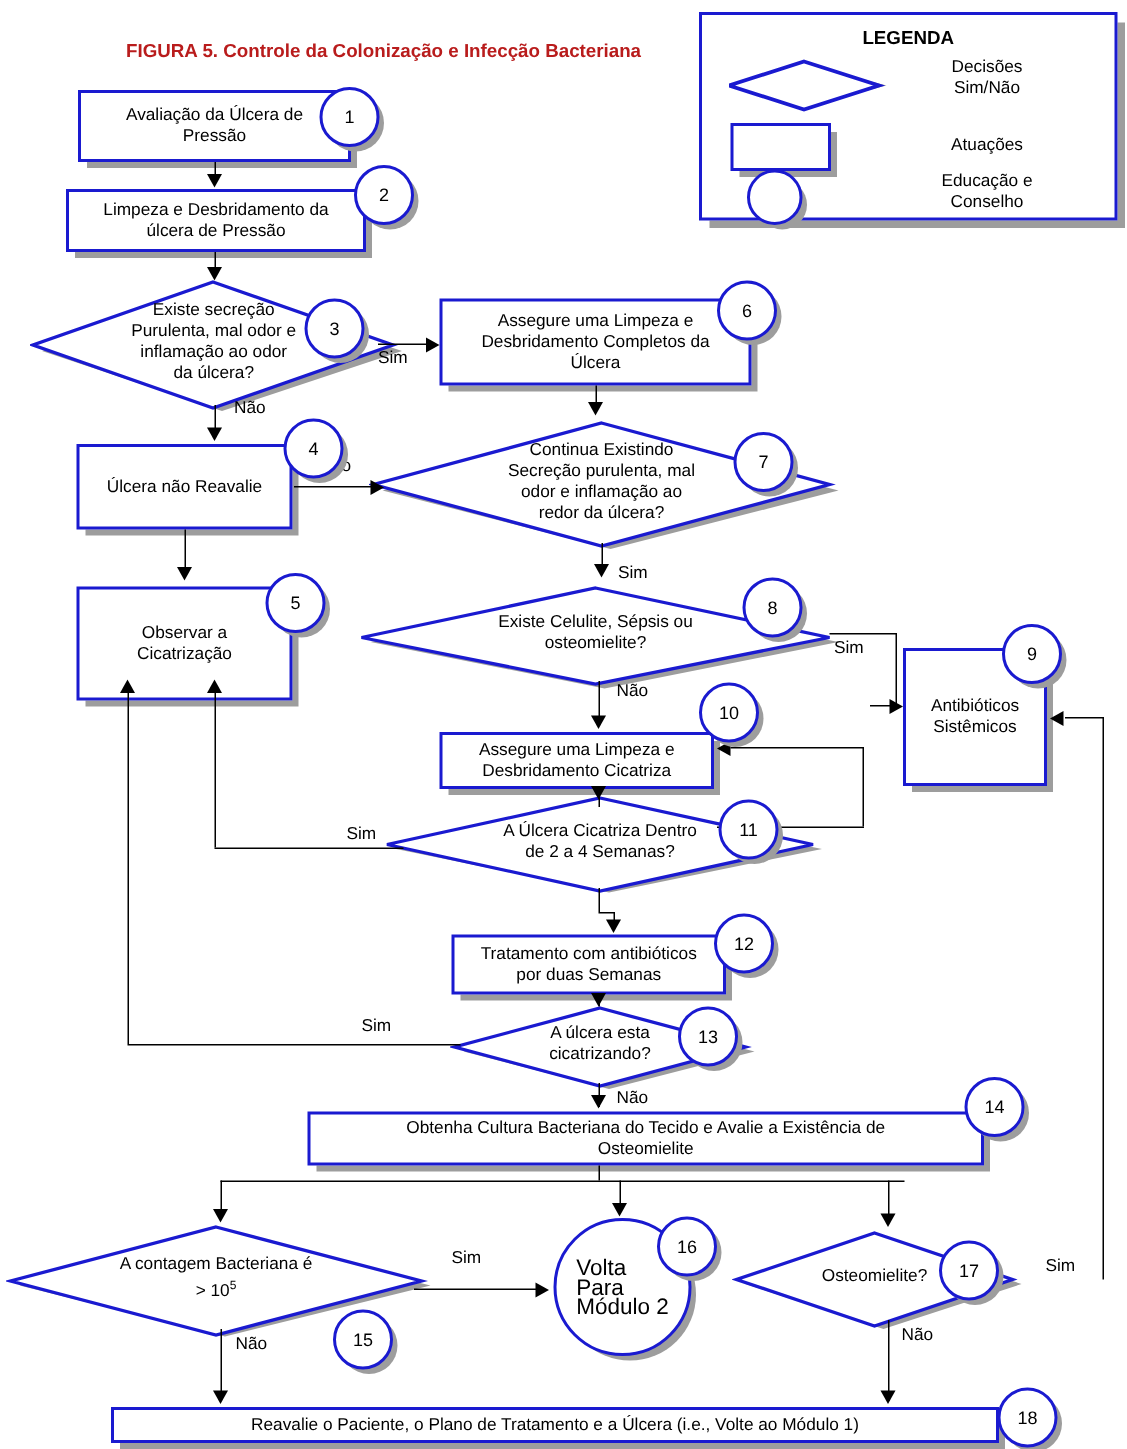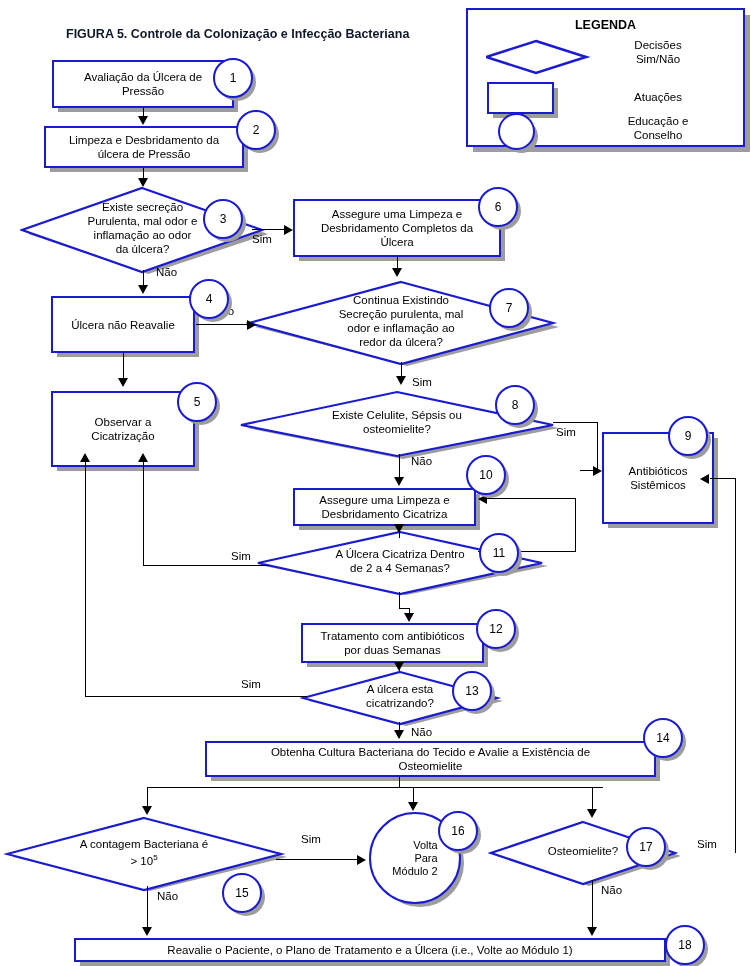--- a/index.html
+++ b/index.html
@@ -27,22 +27,22 @@
   .diamond .dlabel{
     position:absolute;left:0;top:0;width:100%;height:100%;
     display:flex;align-items:center;justify-content:center;
     text-align:center;font-size:11.5px;line-height:14px;color:#000;
     pointer-events:none;
   }
 
   
   .circ{
     border:2px solid #1a1ad0;border-radius:50%;background:#ffffff;
-    display:flex;align-items:center;justify-content:center;text-align:right;
-    font-size:11px;line-height:13px;color:#000;
+    display:flex;align-items:center;justify-content:center;text-align:left;
+    font-size:15px;line-height:13px;color:#000;
     box-shadow:5px 5px 0 -2px #9d9d9d;
   }
 
   
   .badge{
     position:absolute;width:36px;height:36px;border-radius:50%;
     border:2px solid #1a1ad0;background:#ffffff;
     display:flex;align-items:center;justify-content:center;
     font-size:12px;color:#000;
     box-shadow:4px 4px 0 -1px #9d9d9d;
@@ -54,21 +54,21 @@
   .vline{position:absolute;width:0;border-left:1px solid #000;z-index:2;}
   .arr{position:absolute;width:0;height:0;z-index:3;}
   .arr-d{border-left:5px solid transparent;border-right:5px solid transparent;border-top:9px solid #000;}
   .arr-u{border-left:5px solid transparent;border-right:5px solid transparent;border-bottom:9px solid #000;}
   .arr-r{border-top:5px solid transparent;border-bottom:5px solid transparent;border-left:9px solid #000;}
   .arr-l{border-top:5px solid transparent;border-bottom:5px solid transparent;border-right:9px solid #000;}
 
   .elabel{position:absolute;font-size:11.5px;color:#000;z-index:4;white-space:nowrap;background:transparent;}
 
   
-  #title{position:absolute;font-weight:bold;font-size:12.5px;color:#0f172a;white-space:nowrap;}
+  #title{position:absolute;font-weight:bold;font-size:12.5px;color:#b91c1c;white-space:nowrap;margin-left:18px;}
 
   
   #legend{position:absolute;background:#ffffff;border:2px solid #1a1ad0;box-shadow:6px 6px 0 -1px #9d9d9d;}
   #legend-title{position:absolute;width:100%;text-align:center;font-weight:bold;font-size:12.5px;color:#000;}
   .lg-text{position:absolute;text-align:center;font-size:11.5px;line-height:14px;color:#000;}
   .lg-rect{position:absolute;border:2px solid #1a1ad0;background:#fff;box-shadow:5px 5px 0 -1px #9d9d9d;}
   .lg-circ{position:absolute;border:2px solid #1a1ad0;border-radius:50%;background:#fff;box-shadow:5px 5px 0 -2px #9d9d9d;}
   sup{font-size:8px;vertical-align:super;}
 </style>
 </head>
@@ -199,21 +199,21 @@
       <div>
         <div>Existe Celulite, Sépsis ou</div>
         <div>osteomielite?</div>
       </div>
     </div>
   </div>
   <div class="badge" style="left:495px;top:385px;">
       <span>8</span>
     </div>
 
-  <div class="node box" style="left:602px;top:432px;width:112px;height:92px;">
+  <div class="node box" style="left:602px;top:432px;width:96px;height:92px;">
     <div>
       <div>Antibióticos</div>
       <div>Sistêmicos</div>
     </div>
   </div>
   <div class="badge" style="left:668px;top:416px;">
       <span>9</span>
     </div>
 
   <div class="node box" style="left:293px;top:488px;width:183px;height:38px;">

